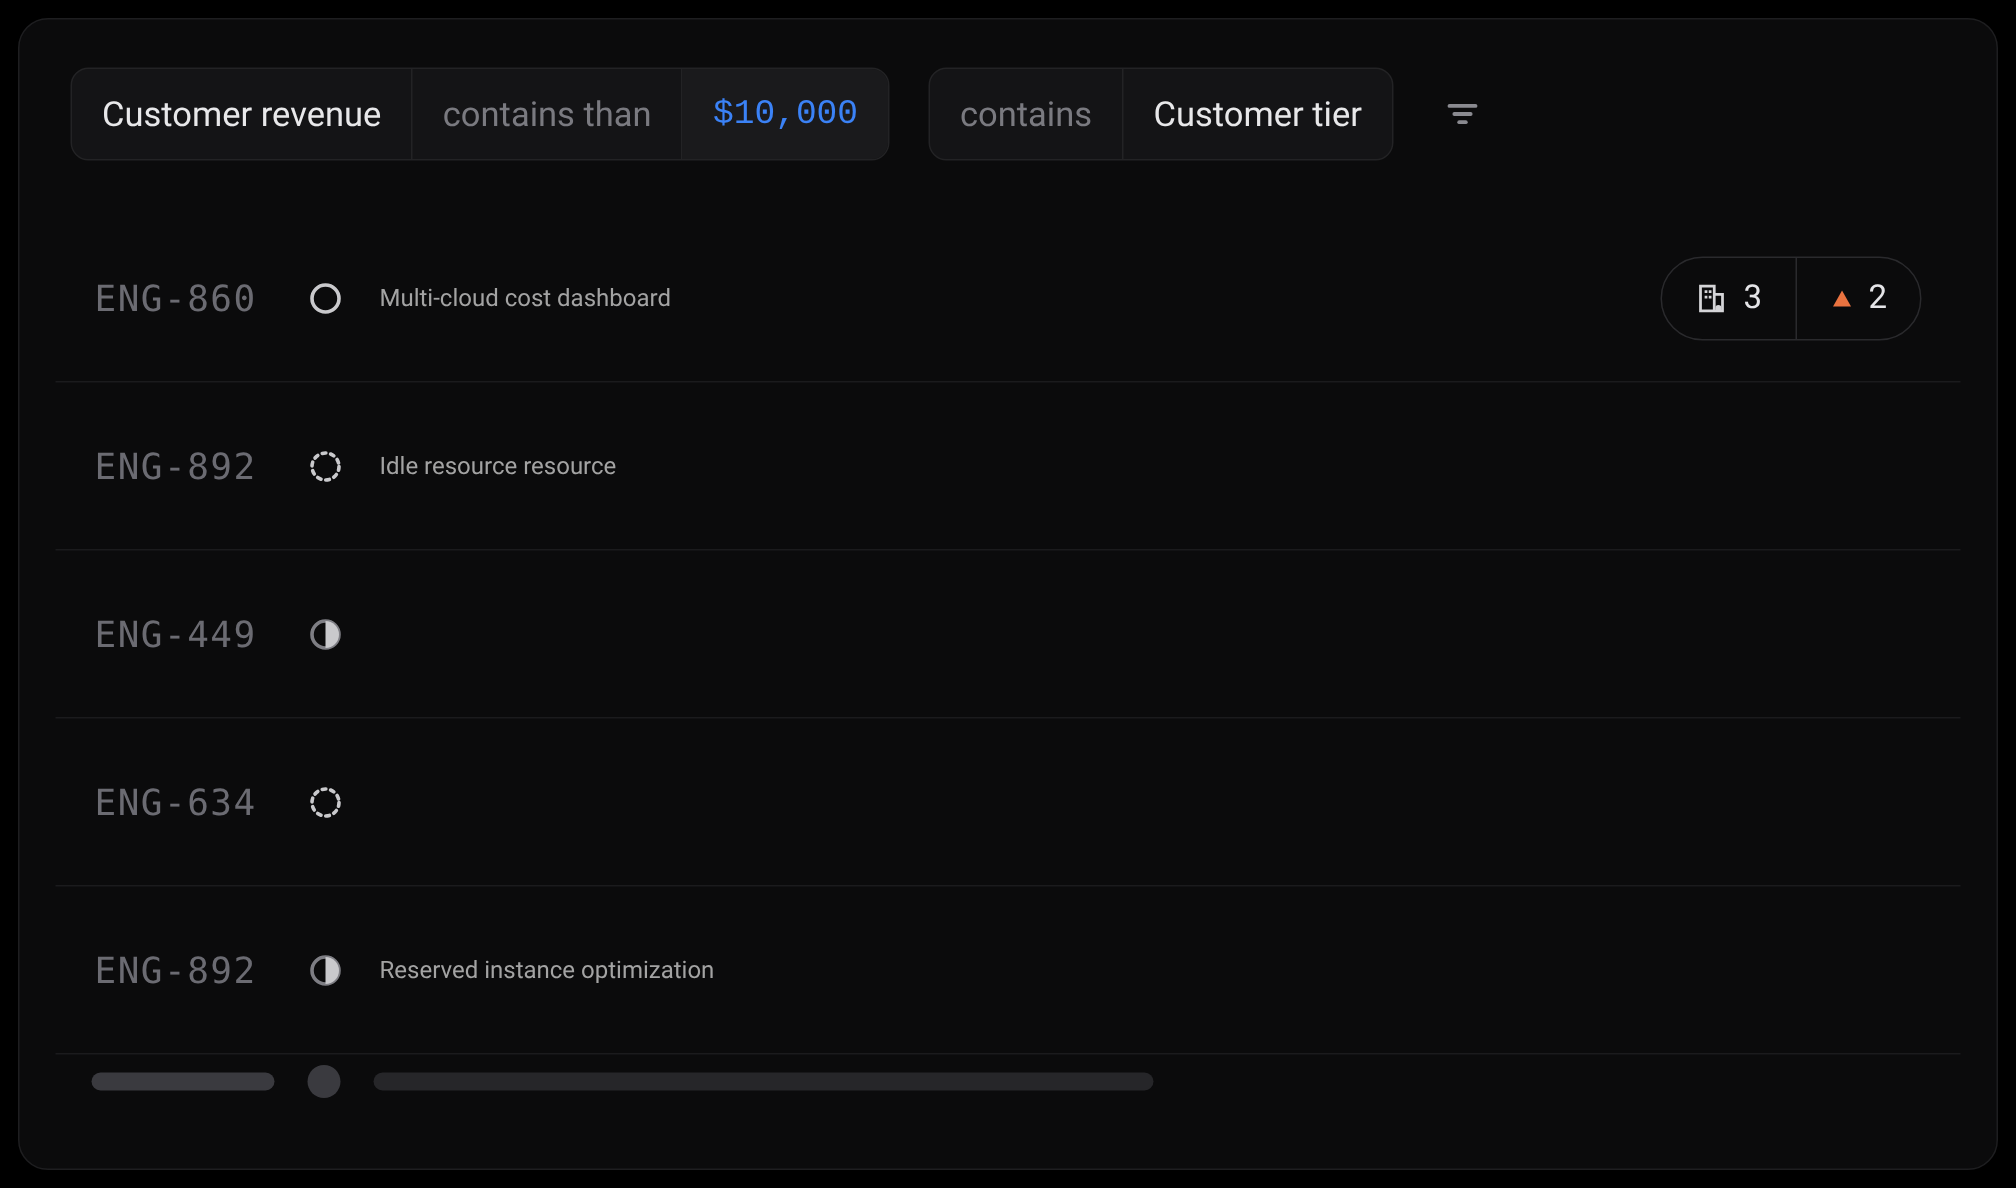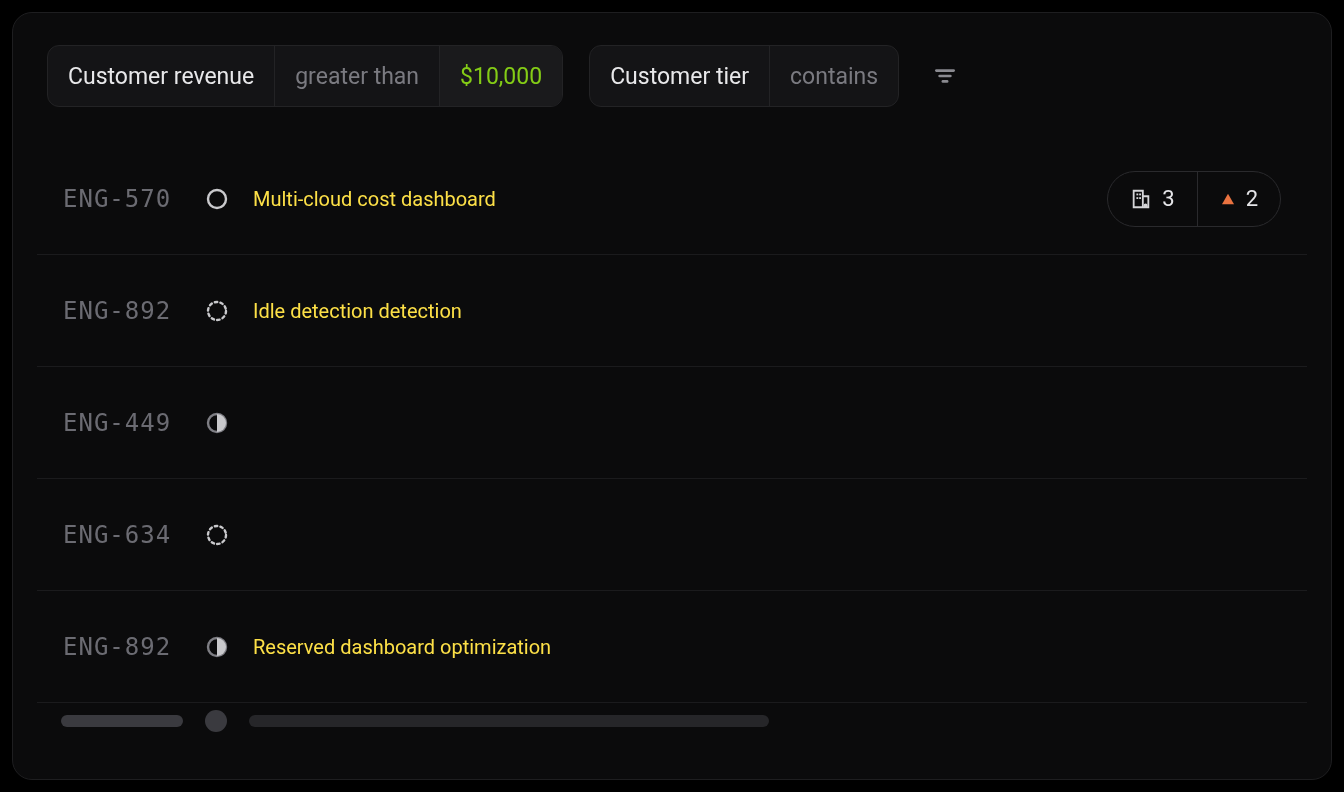--- a/index.html
+++ b/index.html
@@ -35,21 +35,21 @@
     display: flex;
     align-items: center;
     padding: 0 20px;
     font-size: 23px;
     color: #e8e8ea;
     border-right: 1px solid #232325;
     white-space: nowrap;
   }
   .filter-seg:last-child { border-right: none; }
   .filter-op { color: #7a7a80; }
-  .filter-val { background: #1a1a1c; color: #84cc16; }
+  .filter-val { background: #1a1a1c; color: #3b82f6; font-family: Liberation Mono, monospace; }
   .filter-icon-btn {
     display: flex;
     align-items: center;
     justify-content: center;
     width: 36px;
     height: 36px;
     color: #8a8a90;
     margin-left: 2px;
   }
 
@@ -75,22 +75,22 @@
     width: 28px;
     height: 28px;
     display: flex;
     align-items: center;
     justify-content: center;
     margin-right: 22px;
     flex-shrink: 0;
     color: #c9c9cc;
   }
   .issue-title {
-    font-size: 20px;
-    color: #fde047;
+    font-size: 16px;
+    color: #a3a3a3;
     flex: 1 1 auto;
   }
 
   
   .badge-group {
     display: flex;
     align-items: stretch;
     border: 1px solid #2a2a2d;
     border-radius: 999px;
     overflow: hidden;
@@ -130,40 +130,40 @@
   }
 </style>
 </head>
 <body>
 
 <div class="panel">
 
   <div class="filter-bar">
     <div class="filter-group">
       <div class="filter-seg">Customer revenue</div>
-      <div class="filter-seg filter-op">greater than</div>
+      <div class="filter-seg filter-op">contains than</div>
       <div class="filter-seg filter-val">$10,000</div>
     </div>
     <div class="filter-group">
+      <div class="filter-seg filter-op">contains</div>
       <div class="filter-seg">Customer tier</div>
-      <div class="filter-seg filter-op">contains</div>
     </div>
     <div class="filter-icon-btn">
       <svg width="26" height="26" viewBox="0 0 24 24" fill="none" stroke="currentColor" stroke-width="2.4" stroke-linecap="round">
         <line x1="4" y1="7" x2="20" y2="7"></line>
         <line x1="7" y1="12" x2="17" y2="12"></line>
         <line x1="10" y1="17" x2="14" y2="17"></line>
       </svg>
     </div>
   </div>
 
   <div class="issue-list">
 
     <div class="issue-row">
-      <span class="issue-id">ENG-570</span>
+      <span class="issue-id">ENG-860</span>
       <span class="status-icon">
         <svg width="24" height="24" viewBox="0 0 24 24" fill="none" stroke="#c9c9cc" stroke-width="2.4">
             <circle cx="12" cy="12" r="9"></circle>
           </svg>
       </span>
       <span class="issue-title">Multi-cloud cost dashboard</span>
       <div class="badge-group">
         <div class="badge">
           <svg width="22" height="22" viewBox="0 0 24 24" fill="#d5d5d8">
             <path d="M4 3h10v18H4zM14 9h6v12h-6z" fill="none" stroke="#d5d5d8" stroke-width="2"></path>
@@ -184,21 +184,21 @@
       </div>
     </div>
 
     <div class="issue-row">
       <span class="issue-id">ENG-892</span>
       <span class="status-icon">
         <svg width="24" height="24" viewBox="0 0 24 24" fill="none" stroke="#c9c9cc" stroke-width="2.4" stroke-dasharray="2.5 3.2" stroke-linecap="round">
             <circle cx="12" cy="12" r="9"></circle>
           </svg>
       </span>
-      <span class="issue-title">Idle detection detection</span>
+      <span class="issue-title">Idle resource resource</span>
     </div>
 
     <div class="issue-row">
       <span class="issue-id">ENG-449</span>
       <span class="status-icon">
         <svg width="24" height="24" viewBox="0 0 24 24" fill="none">
           <circle cx="12" cy="12" r="9" stroke="#7e7e84" stroke-width="2.4"></circle>
           <path d="M12 3 A9 9 0 0 1 12 21 Z" fill="#c9c9cc"></path>
         </svg>
       </span>
@@ -214,21 +214,21 @@
     </div>
 
     <div class="issue-row">
       <span class="issue-id">ENG-892</span>
       <span class="status-icon">
         <svg width="24" height="24" viewBox="0 0 24 24" fill="none">
           <circle cx="12" cy="12" r="9" stroke="#7e7e84" stroke-width="2.4"></circle>
           <path d="M12 3 A9 9 0 0 1 12 21 Z" fill="#c9c9cc"></path>
         </svg>
       </span>
-      <span class="issue-title">Reserved dashboard optimization</span>
+      <span class="issue-title">Reserved instance optimization</span>
     </div>
 
   </div>
 
   <div class="bottom-bar">
     <div class="seg-a"></div>
     <div class="knob"></div>
     <div class="seg-b"></div>
   </div>
 

